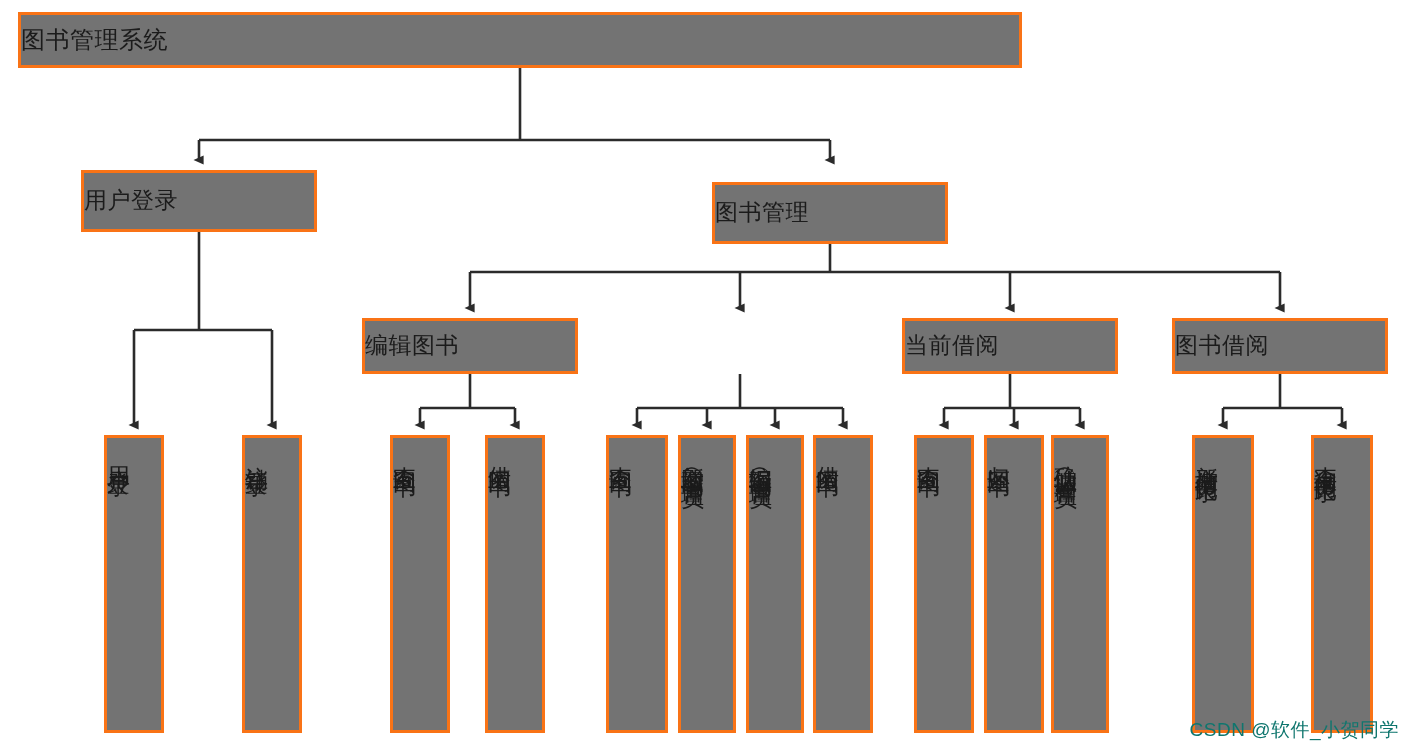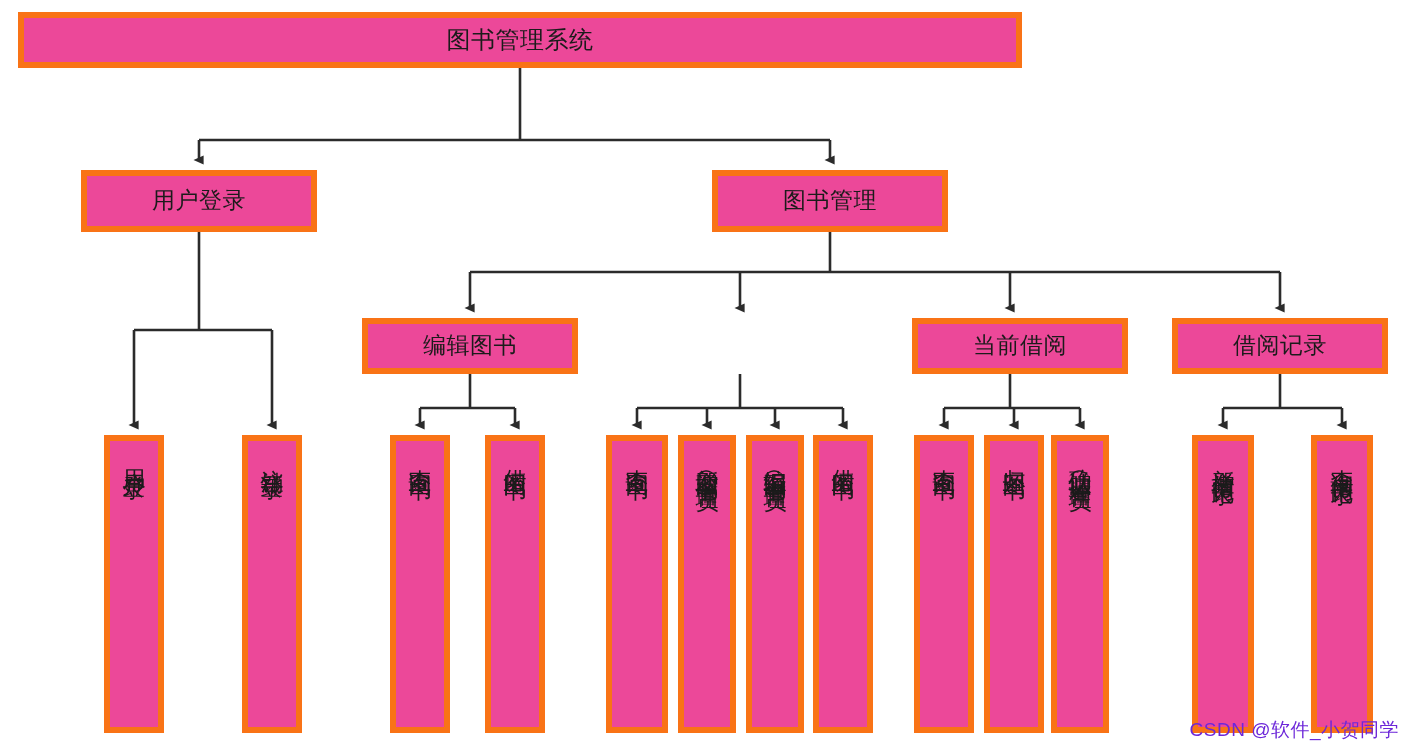--- a/index.html
+++ b/index.html
@@ -23,25 +23,24 @@
     position: absolute;
     left: 0;
     top: 0;
     width: 1405px;
     height: 747px;
     pointer-events: none;
   }
   .node {
     position: absolute;
     box-sizing: border-box;
-    background: #ec4899;
-    border: 6px solid #f97316;
+    background: #737373;
+    border: 3px solid #f97316;
     display: flex;
     align-items: center;
-    justify-content: center;
     overflow: hidden;
   }
   .node .label {
     color: #1b1b1b;
     text-align: center;
     line-height: 1.18;
     white-space: nowrap;
   }
   .node.horiz .label {
     font-size: 23px;
@@ -58,21 +57,21 @@
     letter-spacing: 3px;
     line-height: 1;
     white-space: normal;
   }
   .node.root .label { font-size: 24px; }
   .watermark {
     position: absolute;
     right: 6px;
     bottom: 4px;
     font-size: 19px;
-    color: #6d28d9;
+    color: #0f766e;
     letter-spacing: 0.5px;
     white-space: nowrap;
     font-family: "Liberation Sans", "DejaVu Sans", sans-serif;
   }
 </style>
 </head>
 <body>
 
 <div id="diagram-root">
 
@@ -138,32 +137,32 @@
     </g>
   </svg>
 
   <div class="node horiz root" style="left:18px; top:12px; width:1004px; height:56px;">
     <span class="label">图书管理系统</span>
   </div>
 
   <div class="node horiz" style="left:81px; top:170px; width:236px; height:62px;">
     <span class="label">用户登录</span>
   </div>
-  <div class="node horiz" style="left:712px; top:170px; width:236px; height:62px;font-family:Liberation Serif, serif;">
+  <div class="node horiz" style="left:712px; top:182px; width:236px; height:62px;font-family:Liberation Serif, serif;">
     <span class="label">图书管理</span>
   </div>
 
   <div class="node horiz" style="left:362px; top:318px; width:216px; height:56px;">
     <span class="label">编辑图书</span>
   </div>
-  <div class="node horiz" style="left:902px; top:318px; width:216px; height:56px;margin-left:10px;">
+  <div class="node horiz" style="left:902px; top:318px; width:216px; height:56px;">
     <span class="label">当前借阅</span>
   </div>
   <div class="node horiz" style="left:1172px; top:318px; width:216px; height:56px;">
-    <span class="label">借阅记录</span>
+    <span class="label">图书借阅</span>
   </div>
 
   <div class="node vert" style="left:104px; top:435px; width:60px; height:298px;">
     <span class="label">用户登录</span>
   </div>
   <div class="node vert" style="left:242px; top:435px; width:60px; height:298px;">
     <span class="label">注销登录</span>
   </div>
   <div class="node vert" style="left:390px; top:435px; width:60px; height:298px;">
     <span class="label">查询图书</span>

